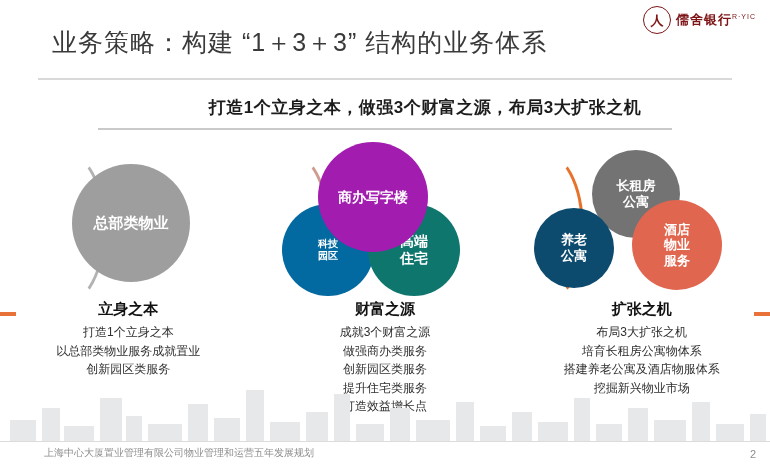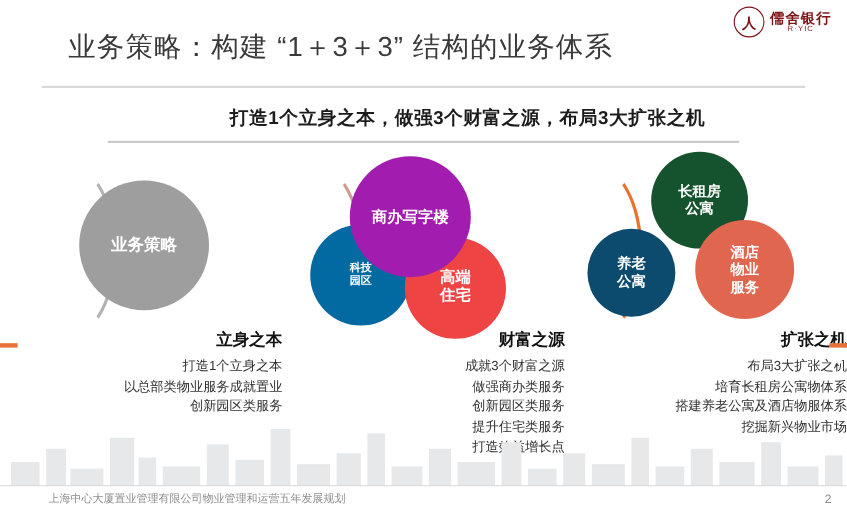--- a/index.html
+++ b/index.html
@@ -2,26 +2,26 @@
 <html><head>
 <meta charset="utf-8">
 <style>
   html,body{margin:0;padding:0;}
   body{width:770px;height:470px;background:#ffffff;font-family:"Liberation Sans","DejaVu Sans",sans-serif;overflow:hidden;position:relative;}
 
   
   .logo{position:absolute;top:6px;right:14px;display:flex;align-items:center;gap:5px;}
   .logo-mark{width:26px;height:26px;border-radius:50%;border:1.5px solid #7d1416;position:relative;display:flex;align-items:center;justify-content:center;}
   .logo-mark span{font-size:13px;color:#7d1416;line-height:1;font-weight:bold;}
-  .logo-text{display:flex;flex-direction:column;line-height:1.05;}
+  .logo-text{display:flex;line-height:1.05;}
   .logo-cn{font-size:13px;color:#7d1416;letter-spacing:1px;font-weight:bold;}
   .logo-en{font-size:7px;color:#7d1416;letter-spacing:1px;text-align:center;}
 
   
-  .title{position:absolute;top:26px;left:52px;font-size:25px;color:#3a3a3a;letter-spacing:1px;white-space:nowrap;margin-left:10px;}
+  .title{position:absolute;top:26px;left:52px;font-size:25px;color:#3a3a3a;letter-spacing:1px;white-space:nowrap;}
   .title-rule{position:absolute;top:78px;left:38px;width:694px;height:2px;background:#d9d9d9;}
 
   
   .subtitle{position:absolute;top:96px;left:0;width:770px;text-align:center;font-size:17px;font-weight:bold;color:#1c1c1c;letter-spacing:0.5px;padding-left:40px;}
   .subtitle-rule{position:absolute;top:128px;left:98px;width:574px;height:2px;background:#c9c9c9;}
 
   
   .diagram{position:absolute;top:138px;left:0;width:770px;height:170px;}
 
   .arc{position:absolute;width:78px;height:150px;border:3px solid #c8c8c8;border-radius:50%;border-left-color:transparent;border-top-color:transparent;border-bottom-color:transparent;}
@@ -30,30 +30,30 @@
   .arc.orange{border-right-color:#e8722c;}
 
   .bubble{position:absolute;border-radius:50%;display:flex;align-items:center;justify-content:center;text-align:center;color:#ffffff;font-weight:bold;line-height:1.2;}
 
   
   .b-hq{left:72px;top:26px;width:118px;height:118px;background:#9e9e9e;font-size:15px;}
 
   
   .b-office{left:318px;top:4px;width:110px;height:110px;background:#a21caf;font-size:14px;z-index:3;}
   .b-tech{left:282px;top:66px;width:92px;height:92px;background:#0369a1;font-size:10px;z-index:2;}
-  .b-resi{left:368px;top:78px;width:92px;height:92px;background:#ef4444;font-size:14px;z-index:2;font-family:Liberation Mono, monospace;}
+  .b-resi{left:368px;top:66px;width:92px;height:92px;background:#0f766e;font-size:14px;z-index:2;}
 
   
-  .b-rent{left:592px;top:0;width:88px;height:88px;background:#14532d;font-size:13px;}
+  .b-rent{left:592px;top:12px;width:88px;height:88px;background:#737373;font-size:13px;}
   .b-senior{left:534px;top:70px;width:80px;height:80px;background:#0c4a6e;font-size:13px;}
   .b-hotel{left:632px;top:62px;width:90px;height:90px;background:#e1664f;font-size:13px;}
 
   
   .cols{position:absolute;top:300px;left:0;width:770px;display:flex;}
-  .col{flex:1;text-align:right;}
+  .col{flex:1;text-align:center;}
   .col-h{font-size:15px;font-weight:bold;color:#111;margin-bottom:4px;}
   .col-l{font-size:12px;color:#2f2f2f;line-height:1.55;}
 
   
   .skyline{position:absolute;bottom:28px;left:0;width:770px;height:68px;overflow:hidden;}
   .bld{position:absolute;bottom:0;background:#e6e8ea;}
   .footline{position:absolute;bottom:28px;left:0;width:770px;height:1px;background:#dcdcdc;}
   .footer-note{position:absolute;bottom:10px;left:44px;font-size:10px;color:#8d8d8d;}
   .page-num{position:absolute;bottom:10px;right:14px;font-size:11px;color:#8d8d8d;}
 
@@ -78,21 +78,21 @@
 
 <div class="title">业务策略：构建 “1＋3＋3” 结构的业务体系</div>
 <div class="title-rule"></div>
 
 <div class="subtitle">打造1个立身之本，做强3个财富之源，布局3大扩张之机</div>
 <div class="subtitle-rule"></div>
 
 <div class="diagram">
 
   <div class="arc grey" style="left:22px;top:12px;"></div>
-  <div class="bubble b-hq">业务策略</div>
+  <div class="bubble b-hq">总部类物业</div>
 
   <div class="arc rose" style="left:246px;top:12px;"></div>
   <div class="bubble b-office">商办写字楼</div>
   <div class="bubble b-tech">科技<br>园区</div>
   <div class="bubble b-resi">高端<br>住宅</div>
 
   <div class="arc orange" style="left:500px;top:12px;"></div>
   <div class="bubble b-rent">长租房<br>公寓</div>
   <div class="bubble b-senior">养老<br>公寓</div>
   <div class="bubble b-hotel">酒店<br>物业<br>服务</div>

